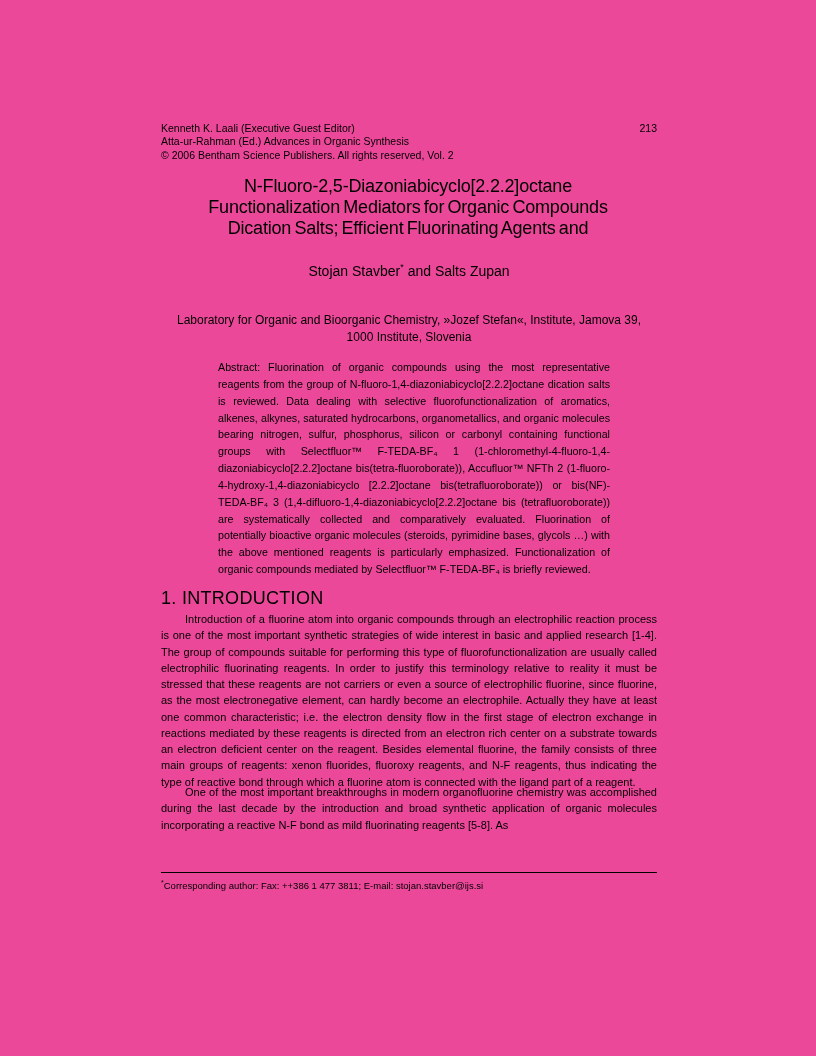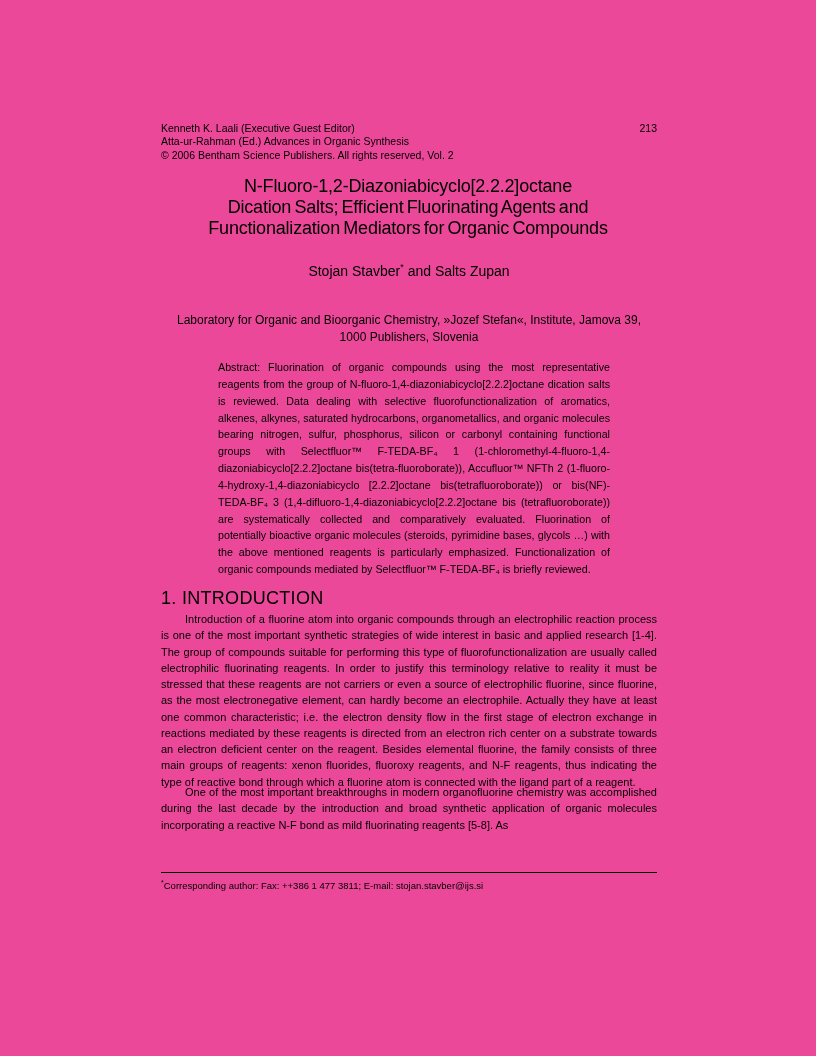--- a/index.html
+++ b/index.html
@@ -80,30 +80,30 @@
   <div class="header">
     <div class="header-row1">
       <span>Kenneth K. Laali (Executive Guest Editor)</span>
       <span>213</span>
     </div>
     <div>Atta-ur-Rahman (Ed.) Advances in Organic Synthesis</div>
     <div>© 2006 Bentham Science Publishers. All rights reserved, Vol. 2</div>
   </div>
 
   <div class="title">
-    <div>N-Fluoro-1,2-Diazoniabicyclo[2.2.2]octane</div>
+    <div>N-Fluoro-2,5-Diazoniabicyclo[2.2.2]octane</div>
+    <div>Functionalization Mediators for Organic Compounds</div>
     <div>Dication Salts; Efficient Fluorinating Agents and</div>
-    <div>Functionalization Mediators for Organic Compounds</div>
   </div>
 
   <p class="authors"><span>Stojan Stavber</span><sup>*</sup><span> and Salts Zupan</span></p>
 
   <div class="affiliation">
     <div>Laboratory for Organic and Bioorganic Chemistry, »Jozef Stefan«, Institute, Jamova 39,</div>
-    <div>1000 Publishers, Slovenia</div>
+    <div>1000 Institute, Slovenia</div>
   </div>
 
   <p class="abstract"><span>Abstract:</span><span> Fluorination of organic compounds using the most representative reagents from the group of N-fluoro-1,4-diazoniabicyclo[2.2.2]octane dication salts is reviewed. Data dealing with selective fluorofunctionalization of aromatics, alkenes, alkynes, saturated hydrocarbons, organometallics, and organic molecules bearing nitrogen, sulfur, phosphorus, silicon or carbonyl containing functional groups with Selectfluor™ F-TEDA-BF₄ 1 (1-chloromethyl-4-fluoro-1,4-diazoniabicyclo[2.2.2]octane bis(tetra-fluoroborate)), Accufluor™ NFTh 2 (1-fluoro-4-hydroxy-1,4-diazoniabicyclo [2.2.2]octane bis(tetrafluoroborate)) or bis(NF)-TEDA-BF₄ 3 (1,4-difluoro-1,4-diazoniabicyclo[2.2.2]octane bis (tetrafluoroborate)) are systematically collected and comparatively evaluated. Fluorination of potentially bioactive organic molecules (steroids, pyrimidine bases, glycols …) with the above mentioned reagents is particularly emphasized. Functionalization of organic compounds mediated by Selectfluor™ F-TEDA-BF₄ is briefly reviewed.</span></p>
 
   <div class="section-heading">1. INTRODUCTION</div>
 
   <p class="body-para para1">Introduction of a fluorine atom into organic compounds through an electrophilic reaction process is one of the most important synthetic strategies of wide interest in basic and applied research [1-4]. The group of compounds suitable for performing this type of fluorofunctionalization are usually called electrophilic fluorinating reagents. In order to justify this terminology relative to reality it must be stressed that these reagents are not carriers or even a source of electrophilic fluorine, since fluorine, as the most electronegative element, can hardly become an electrophile. Actually they have at least one common characteristic; i.e. the electron density flow in the first stage of electron exchange in reactions mediated by these reagents is directed from an electron rich center on a substrate towards an electron deficient center on the reagent. Besides elemental fluorine, the family consists of three main groups of reagents: xenon fluorides, fluoroxy reagents, and N-F reagents, thus indicating the type of reactive bond through which a fluorine atom is connected with the ligand part of a reagent.</p>
 
   <p class="body-para para2">One of the most important breakthroughs in modern organofluorine chemistry was accomplished during the last decade by the introduction and broad synthetic application of organic molecules incorporating a reactive N-F bond as mild fluorinating reagents [5-8]. As</p>
 

